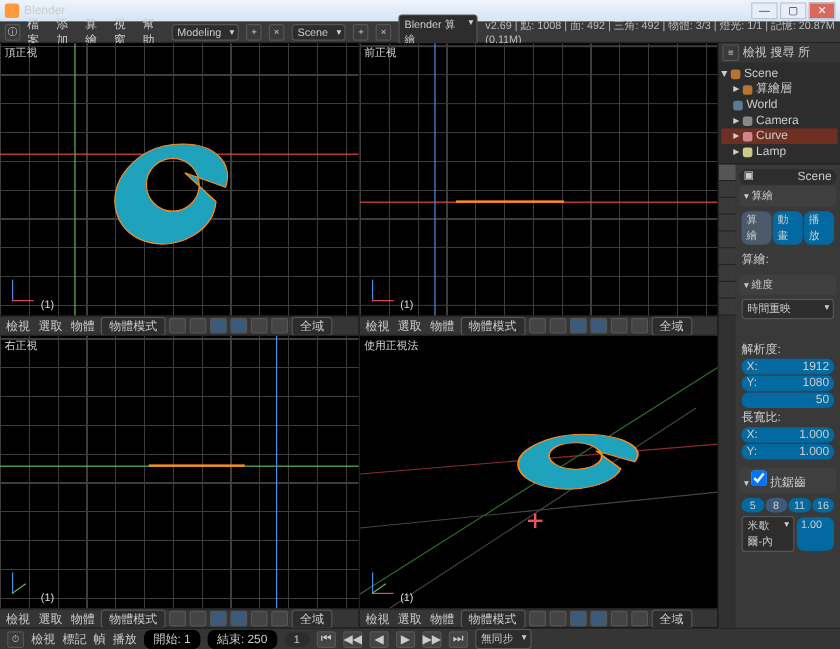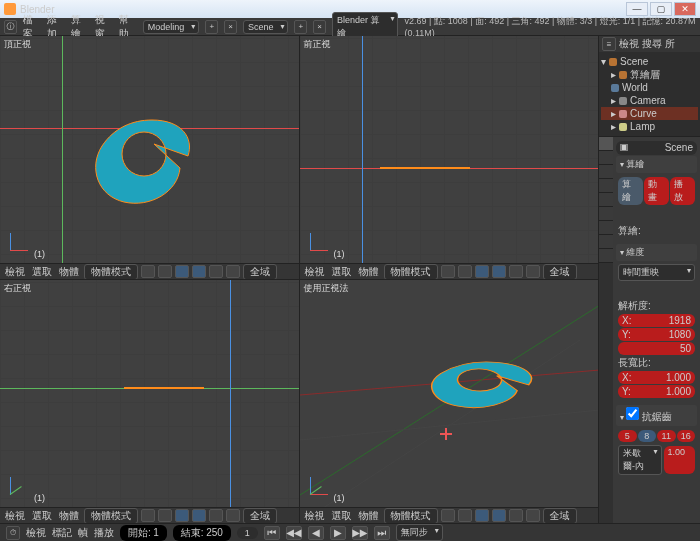--- a/index.html
+++ b/index.html
@@ -9,21 +9,21 @@
 .titlebar .winbtns{margin-left:auto;display:flex;gap:2px}
 .titlebar .wb{width:22px;height:14px;background:#e8eef7;border:1px solid #b9c6d8;display:flex;align-items:center;justify-content:center;font-size:9px;color:#333}
 .titlebar .wb.close{background:#d9695e;color:#fff}
 .topbar{height:18px;background:#393939;border-bottom:1px solid #222;display:flex;align-items:center;padding:0 4px;gap:6px;font-size:10px}
 .topbar .info{margin-left:auto;color:#bbb;font-size:9px}
 .dd{background:#2d2d2d;border:1px solid #555;padding:1px 14px 1px 4px;border-radius:3px;position:relative;font-size:9px}
 .dd:after{content:"▾";position:absolute;right:3px;top:1px;font-size:8px}
 .btn-sm{width:14px;height:14px;background:#3a3a3a;border:1px solid #555;border-radius:2px;display:inline-flex;align-items:center;justify-content:center;font-size:8px}
 .main{display:flex;height:calc(100% - 54px)}
 .views{flex:1;display:grid;grid-template-columns:1fr 1fr;grid-template-rows:1fr 1fr;gap:1px;background:#222}
-.vp{background:#404040;position:relative;overflow:hidden}
+.vp{background:#000000;position:relative;overflow:hidden}
 .vp .hdr{position:absolute;top:2px;left:4px;font-size:9px;color:#ddd;z-index:3}
 .vp .idx{position:absolute;bottom:20px;left:34px;font-size:9px;color:#ddd;z-index:3}
 .grid{position:absolute;inset:0;background-image:repeating-linear-gradient(0deg,#3d3d3d 0,#3d3d3d 1px,transparent 1px,transparent 24px),repeating-linear-gradient(90deg,#3d3d3d 0,#3d3d3d 1px,transparent 1px,transparent 24px)}
 .axisH{position:absolute;height:1px;left:0;right:0}
 .axisV{position:absolute;width:1px;top:0;bottom:0}
 .gizmo{position:absolute;bottom:26px;left:6px;width:24px;height:24px;z-index:3}
 .gizmo .z{position:absolute;left:4px;bottom:2px;width:1px;height:18px;background:#4a90e2}
 .gizmo .x{position:absolute;left:4px;bottom:2px;width:18px;height:1px;background:#e24a4a}
 .gizmo .y{position:absolute;left:4px;bottom:2px;width:14px;height:1px;background:#5cb85c;transform:rotate(-35deg);transform-origin:left}
 .cursor{position:absolute;width:12px;height:12px;z-index:2}
@@ -45,21 +45,21 @@
 .props{flex:1;overflow:hidden;display:flex}
 .props-tabs{width:14px;background:#303030;display:flex;flex-direction:column}
 .props-tabs .t{width:14px;height:14px;border-bottom:1px solid #222;background:#3a3a3a}
 .props-tabs .t.on{background:#555}
 .props-body{flex:1;padding:3px;overflow:hidden}
 .panel{margin-bottom:3px}
 .panel-h{background:#3f3f3f;padding:2px 4px;font-size:9px;border-radius:2px}
 .panel-h:before{content:"▸ ";font-size:8px}
 .panel.open .panel-h:before{content:"▾ "}
 .panel-b{padding:3px 2px;font-size:9px}
-.num-field{background:#b91c1c;border-radius:6px;padding:1px 4px;font-size:9px;display:flex;justify-content:space-between;margin:1px 0}
+.num-field{background:#0369a1;border-radius:6px;padding:1px 4px;font-size:9px;display:flex;justify-content:space-between;margin:1px 0}
 .timeline{height:18px;background:#353535;border-top:1px solid #222;display:flex;align-items:center;padding:0 6px;gap:6px;font-size:9px}
 .timeline .nf{background:#000000;border-radius:6px;padding:1px 8px;font-size:9px}
 .timeline .pb{width:16px;height:14px;background:#444;border:1px solid #555;border-radius:2px;display:flex;align-items:center;justify-content:center}
 .shape-tl{position:absolute;z-index:1}
 .line-orange{position:absolute;height:2px;background:#ff8c1a;z-index:2}
 </style>
 </head>
 <body>
 
 <div class="titlebar">
@@ -268,36 +268,36 @@
           </div>
 
       <div class="panel open">
         <div class="panel-h">算繪</div>
         <div class="panel-b">
           <div style="display:flex;gap:1px">
             <span class="num-field" style="flex:1;justify-content:center;background:#4a5a6a">算繪</span>
             <span class="num-field" style="flex:1;justify-content:center">動畫</span>
             <span class="num-field" style="flex:1;justify-content:center">播放</span>
           </div>
-          <div style="display:flex;gap:6px;margin-top:18px;align-items:center">
+          <div style="display:flex;gap:6px;margin-top:4px;align-items:center">
            <span>算繪:</span>
           </div>
         </div>
       </div>
 
       <div class="panel open">
         <div class="panel-h">維度</div>
         <div class="panel-b">
           <div class="dd" style="width:100%">時間重映</div>
           <div style="display:flex;gap:4px;margin-top:18px">
             <div style="flex:1">
               <div>解析度:</div>
               <div class="num-field">
                     <span>X:</span>
-                    <span>1918</span>
+                    <span>1912</span>
                   </div>
               <div class="num-field">
                     <span>Y:</span>
                     <span>1080</span>
                   </div>
               <div class="num-field">
                     <span></span>
                     <span>50</span>
                   </div>
               <div>長寬比:</div>

